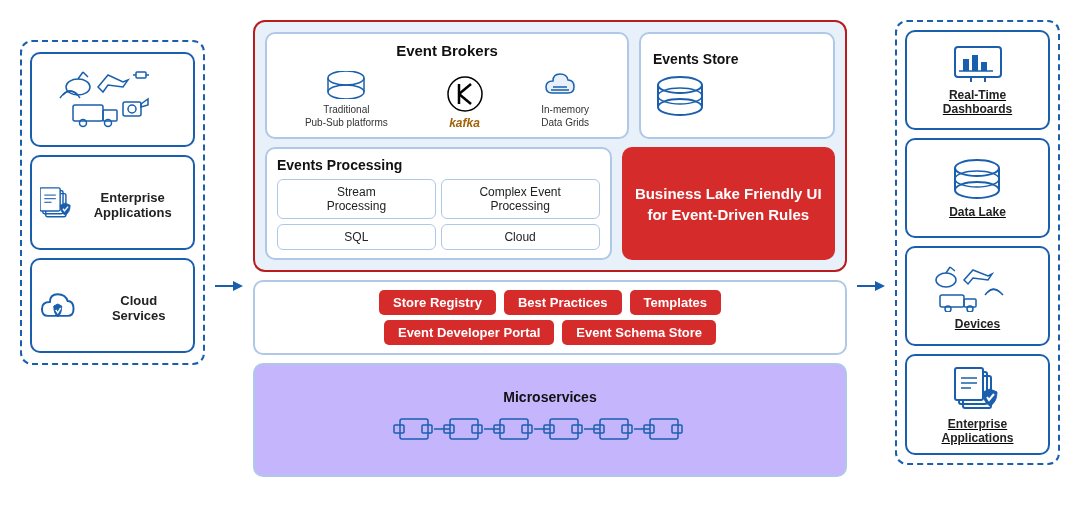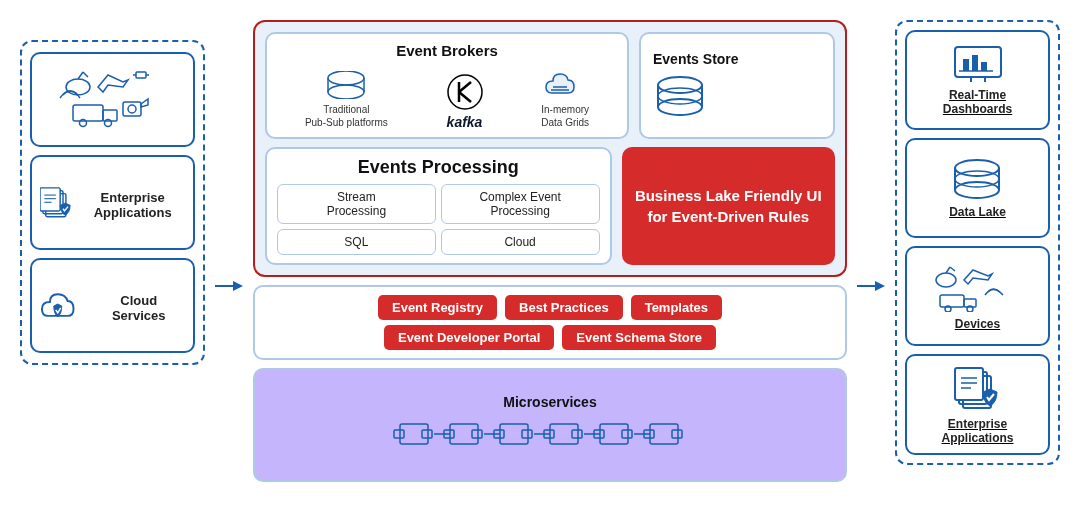--- a/index.html
+++ b/index.html
@@ -141,23 +141,22 @@
       align-items: stretch;
     }
     .events-processing-box {
       border: 2px solid #b0c8e8;
       border-radius: 10px;
       background: #fff;
       padding: 8px 10px;
       flex: 2;
     }
     .ep-title {
-      font-size: 18px;
+      font-size: 14px;
       font-weight: 700;
-      text-align: center;
       color: #111;
       margin-bottom: 6px;
     }
     .ep-grid {
       display: grid;
       grid-template-columns: 1fr 1fr;
       gap: 5px;
     }
     .ep-cell {
       border: 1.5px solid #b0c8e8;
@@ -359,21 +358,21 @@
 
             <div class="broker-item">
               <svg width="38" height="38" viewBox="0 0 38 38">
 
                 <circle cx="19" cy="19" r="17" fill="none" stroke="#000" stroke-width="1.5"></circle>
 
                 <line x1="13" y1="9" x2="13" y2="29" stroke="#000" stroke-width="2.5"></line>
                 <line x1="13" y1="19" x2="25" y2="9" stroke="#000" stroke-width="2.5"></line>
                 <line x1="13" y1="19" x2="25" y2="29" stroke="#000" stroke-width="2.5"></line>
               </svg>
-              <span style="font-size:14px;font-weight:900;font-style:italic;color:#0f172a;line-height:1">kafka</span>
+              <span style="font-size:12px;font-weight:900;font-style:italic;color:#a16207;line-height:1">kafka</span>
             </div>
 
             <div class="broker-item">
               <svg width="42" height="32" viewBox="0 0 42 32">
 
                 <path d="M8 26 Q2 26 2 20 Q2 14 9 14 Q9 7 16 7 Q23 7 24 13 Q30 13 30 20 Q30 26 24 26 Z" fill="#e8f0fa" stroke="#1a5fad" stroke-width="1.5"></path>
                 <line x1="9" y1="20" x2="23" y2="20" stroke="#1a5fad" stroke-width="1.5"></line>
                 <line x1="7" y1="23" x2="25" y2="23" stroke="#1a5fad" stroke-width="1.5"></line>
               </svg>
               <span style="font-size:10px;text-align:center;color:#333;line-height:1.3">In-memory<br>Data Grids</span>
@@ -408,21 +407,21 @@
         <div class="business-ui-box">
           <div class="business-ui-text">Business Lake Friendly
 UI for Event-Driven
 Rules</div>
         </div>
       </div>
     </div>
 
     <div class="portal-box">
       <div class="portal-row" style="margin-bottom:5px;">
-        <span class="portal-tag">Event Registry</span>
+        <span class="portal-tag">Store Registry</span>
         <span class="portal-tag">Best Practices</span>
         <span class="portal-tag">Templates</span>
       </div>
       <div class="portal-row">
         <span class="portal-tag">Event Developer Portal</span>
         <span class="portal-tag">Event Schema Store</span>
       </div>
     </div>
 
     <div class="microservices-box">

